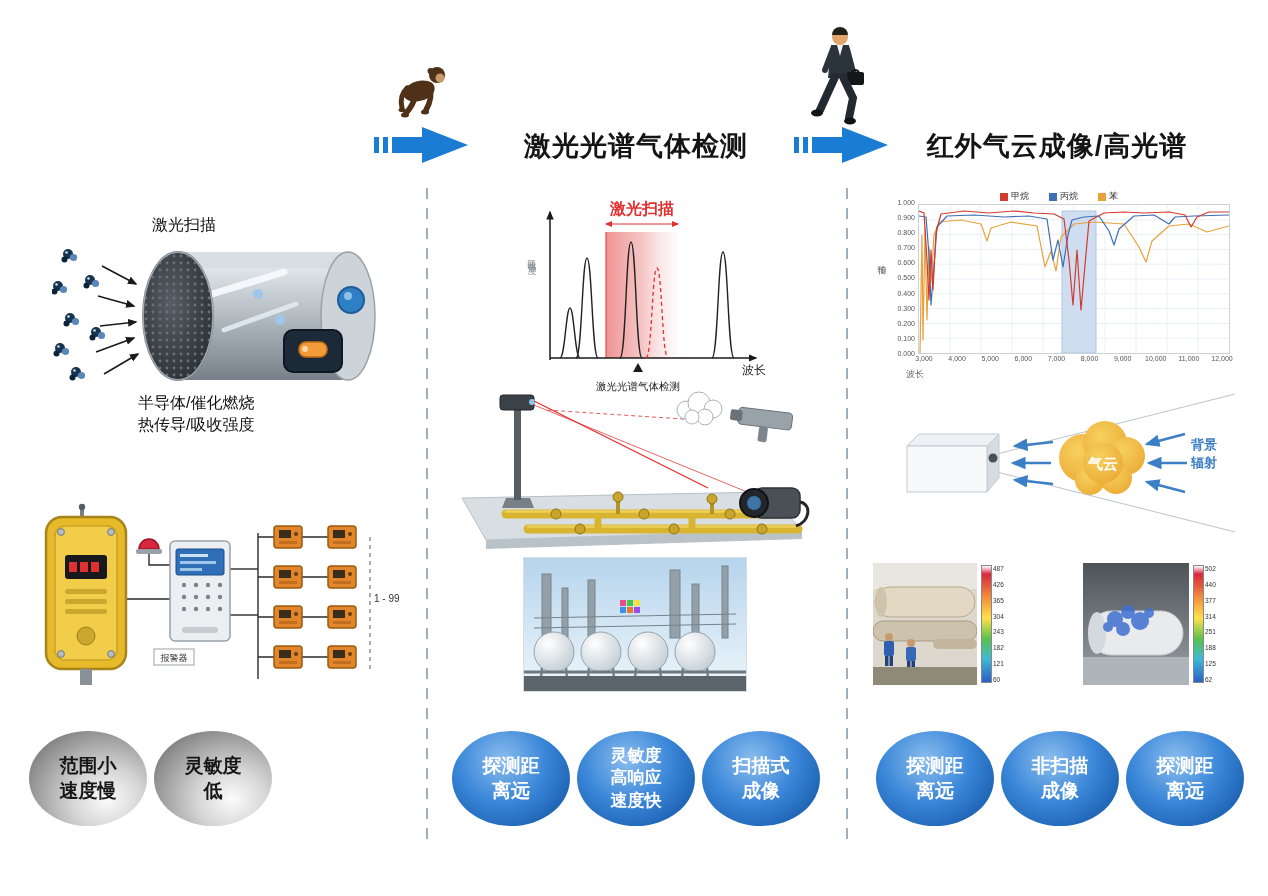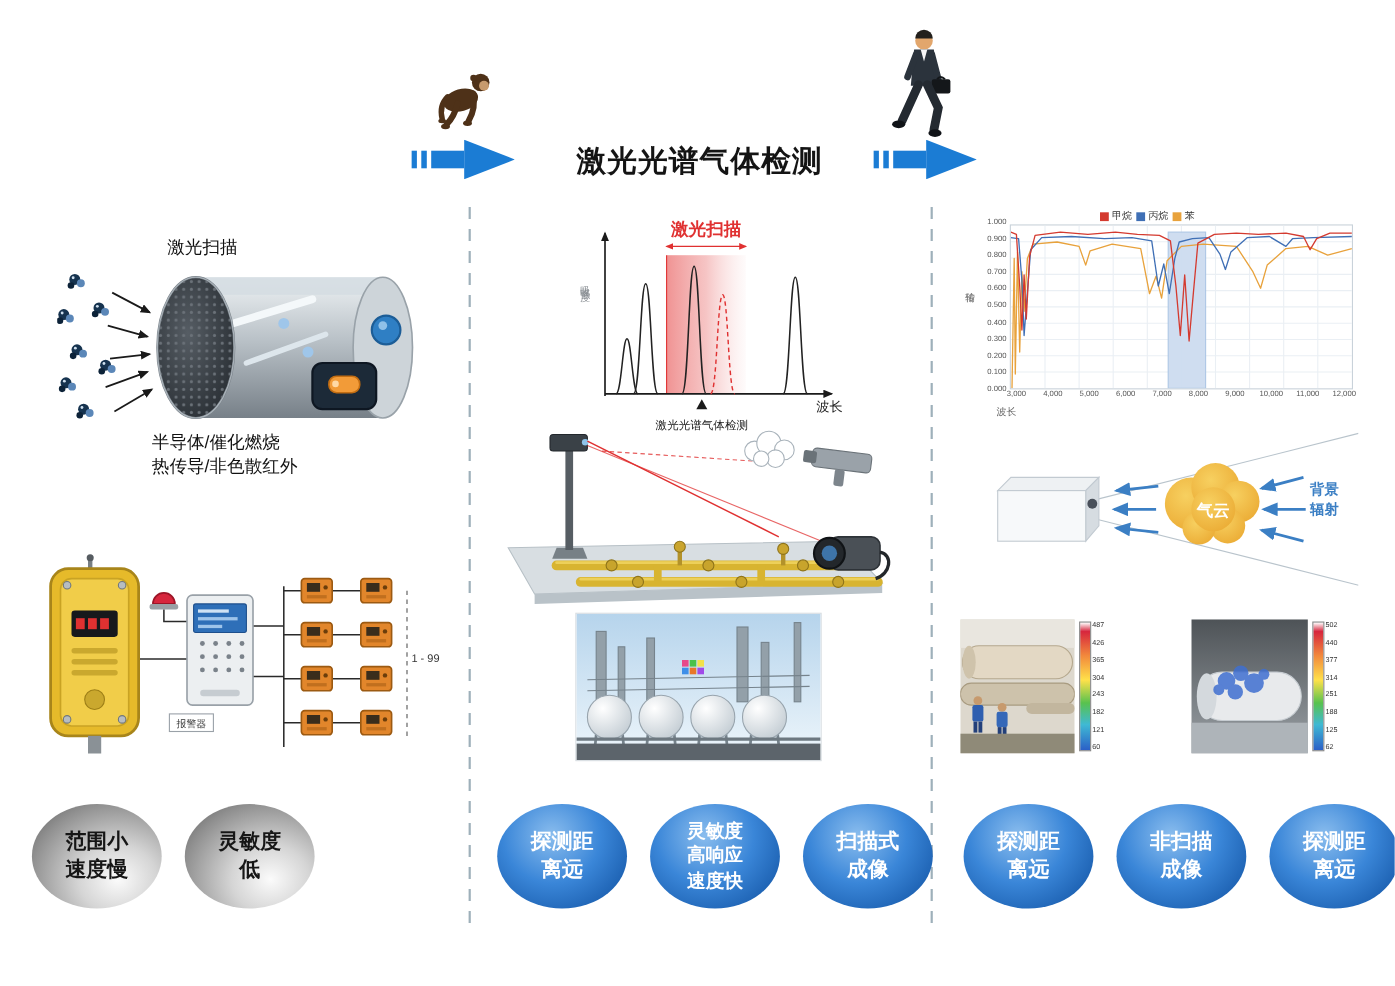--- a/index.html
+++ b/index.html
@@ -11,21 +11,21 @@
   .figure{position:absolute}
   .sep{position:absolute;top:188px;width:2px;height:660px;background:repeating-linear-gradient(to bottom,#9eb0ba 0 11px,transparent 11px 20px)}
 
   
   .gas-inhale{position:absolute;left:152px;top:215px;font-size:16px;color:#111}
   .sensor-art{position:absolute;left:52px;top:232px;width:330px;height:158px}
   .sensor-caption{position:absolute;left:138px;top:392px;font-size:16px;line-height:1.4;color:#111}
   .network-art{position:absolute;left:36px;top:503px;width:368px;height:198px}
 
   
-  .badges{position:absolute;top:731px;display:flex;gap:21px}
+  .badges{position:absolute;top:731px;display:flex;gap:7px}
   .badges-left{left:29px}
   .badges-mid{left:452px}
   .badges-right{left:876px}
   .badge{width:118px;height:95px;border-radius:50%;display:flex;flex-direction:column;align-items:center;justify-content:center;font-weight:bold;text-align:center}
   .badge-gray{background:radial-gradient(ellipse at 66% 72%,#fbfbfb 0%,#d5d5d5 32%,#909090 72%,#5c5c5c 100%);color:#161616}
   .badge-blue{background:radial-gradient(ellipse at 42% 30%,#8abdee 0%,#3a86d8 46%,#0c4c9c 100%);color:#fff}
   .badge span{font-size:19px;line-height:1.3}
   .badge.three span{font-size:17px;line-height:1.32}
 
   
@@ -35,21 +35,21 @@
   .m-chart .ylab{position:absolute;left:7px;top:56px;writing-mode:vertical-rl;font-size:9px;color:#8a8f94;letter-spacing:2px}
   .m-chart .xlab{position:absolute;right:2px;top:166px;font-size:12px;color:#222}
   .m-chart .cap{position:absolute;left:120px;top:184px;transform:translateX(-50%);font-size:10.5px;color:#222;white-space:nowrap}
 
   .laser-art{position:absolute;left:448px;top:390px;width:372px;height:162px}
   .refinery{position:absolute;left:523px;top:557px;width:222px;height:133px;border:1px solid #d8dde2}
   .refinery svg{position:absolute;inset:0}
 
   
   .r-chart{position:absolute;left:882px;top:190px;width:354px;height:192px}
-  .r-chart .legend{position:absolute;left:118px;top:0;display:flex;gap:4px;align-items:center;font-size:9px;color:#333}
+  .r-chart .legend{position:absolute;left:118px;top:0;display:flex;gap:20px;align-items:center;font-size:9px;color:#333}
   .legend-item{display:flex;align-items:center}
   .r-chart .sw{display:inline-block;width:8px;height:8px;margin-right:3px}
   .r-chart .plot{position:absolute;left:36px;top:14px;width:310px;height:148px;border:1px solid #c9d2da;background:#fff}
   .r-chart .plot svg{position:absolute;inset:0;width:100%;height:100%}
   .r-chart .yticks{position:absolute;left:4px;top:9px;width:29px;height:158px;display:flex;flex-direction:column;justify-content:space-between;align-items:flex-end;font-size:7px;color:#555}
   .r-chart .xticks{position:absolute;left:26px;top:165px;width:330px;display:flex;justify-content:space-between;font-size:7px;color:#555}
   .r-chart .xticks span{width:32px;text-align:center}
   .r-chart .ylab{position:absolute;left:-7px;top:68px;writing-mode:vertical-rl;font-size:9px;color:#777}
   .r-chart .xlab{position:absolute;left:24px;top:178px;font-size:9px;color:#666}
 
@@ -120,20 +120,21 @@
     <linearGradient id="grayG" x1="0" y1="0" x2="0" y2="1">
         <stop offset="0" stop-color="#4e5357"></stop>
         <stop offset="1" stop-color="#9aa0a5"></stop>
       </linearGradient>
   </defs>
 </svg>
 
 <div class="canvas">
 
   <div class="title" style="left:636px">激光光谱气体检测</div>
+  <div class="title" style="left:1057px">红外气云成像/高光谱</div>
 
   <svg class="arrow" style="left:374px" viewBox="0 0 94 36">
     <g fill="#1b7cd4" style="fill: rgb(27, 124, 212);">
       <rect x="0" y="10" width="5" height="16"></rect>
         <rect x="9" y="10" width="5" height="16"></rect>
       <rect x="18" y="10" width="30" height="16"></rect>
         <polygon points="48,0 94,18 48,36"></polygon>
     </g>
   </svg>
   <svg class="arrow" style="left:794px" viewBox="0 0 94 36">
@@ -244,21 +245,21 @@
       <line x1="50" y1="34" x2="84" y2="52" marker-end="url(#ahK)"></line>
       <line x1="46" y1="64" x2="82" y2="74" marker-end="url(#ahK)"></line>
       <line x1="48" y1="94" x2="84" y2="90" marker-end="url(#ahK)"></line>
       <line x1="44" y1="120" x2="82" y2="106" marker-end="url(#ahK)"></line>
       <line x1="52" y1="142" x2="86" y2="122" marker-end="url(#ahK)"></line>
     </g>
   </svg>
 
   <div class="sensor-caption">
     <div>半导体/催化燃烧</div>
-    <div>热传导/非色散红外</div>
+    <div>热传导/吸收强度</div>
   </div>
 
   <svg class="network-art" viewBox="0 0 368 198">
     <g stroke="#2a2a2a" stroke-width="1.4" fill="none">
       <path d="M88,96 H134"></path>
         <path d="M194,66 H222"></path>
         <path d="M194,112 H222"></path>
       <path d="M222,30 V176"></path>
         <path d="M222,34 H292"></path>
         <path d="M222,74 H292"></path>

